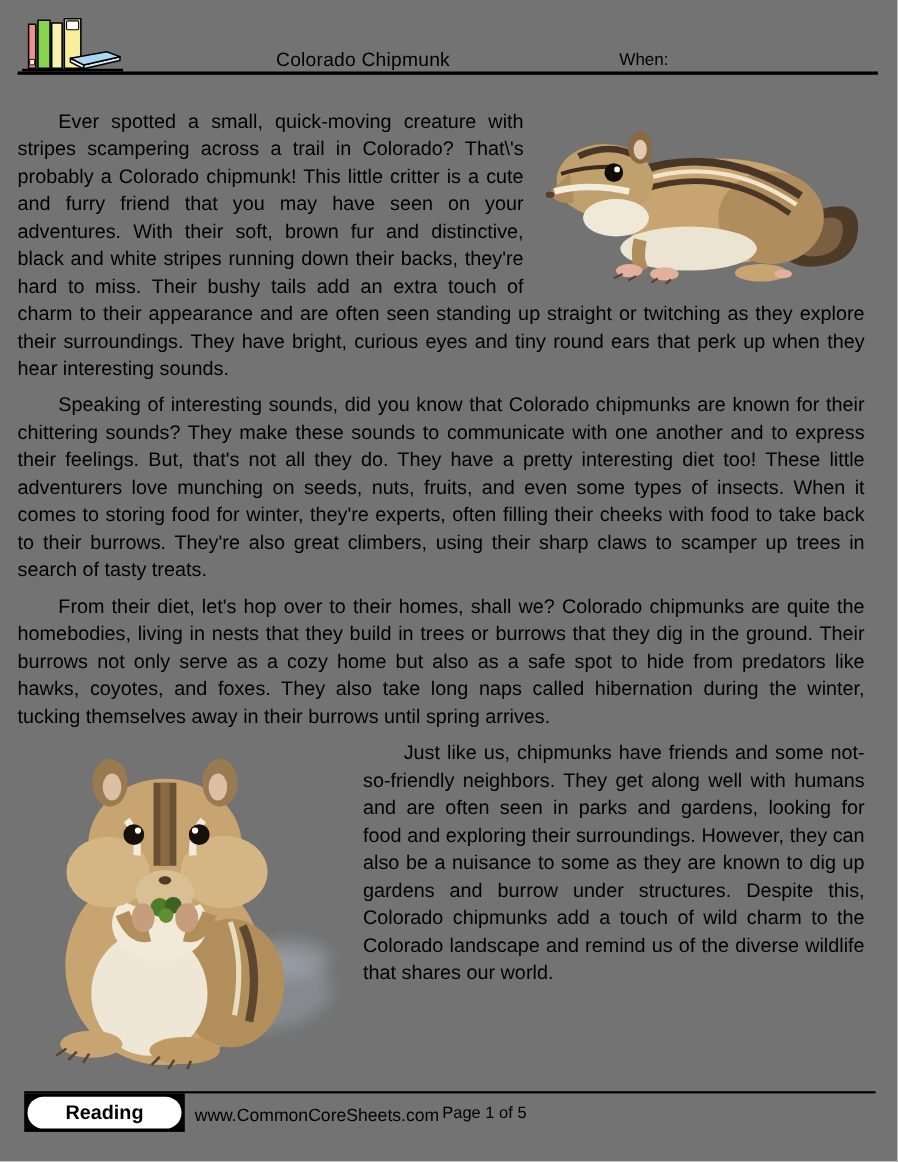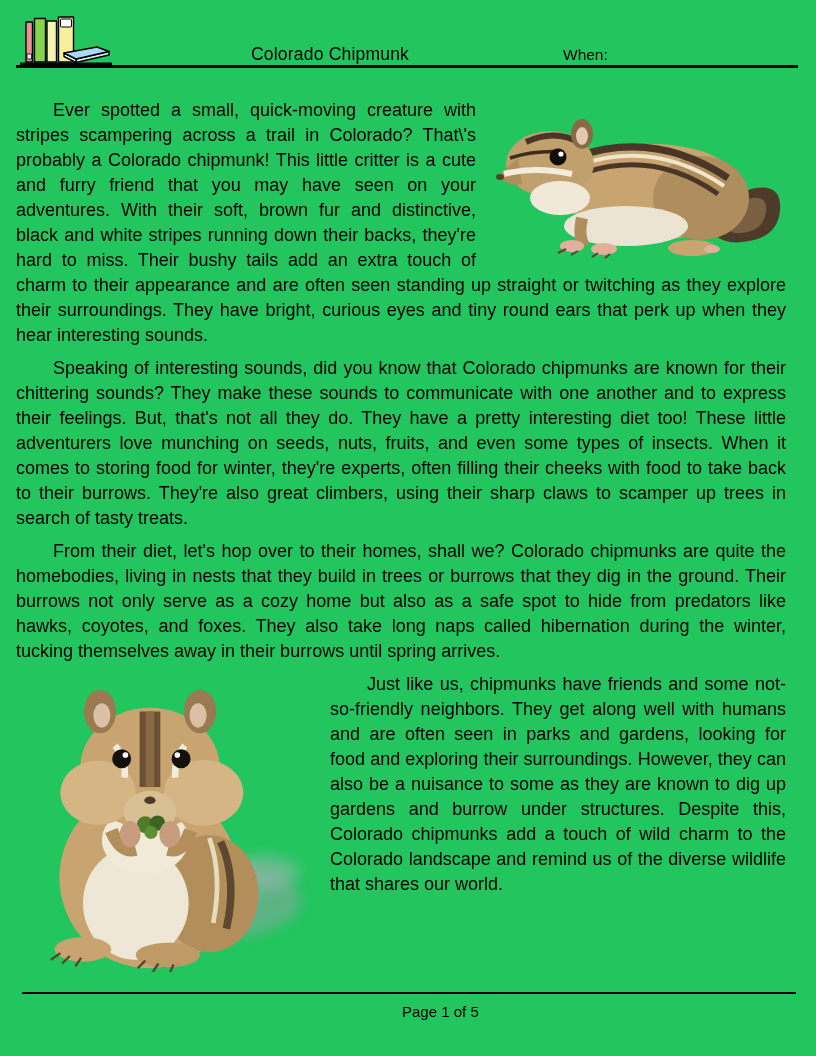--- a/index.html
+++ b/index.html
@@ -1,17 +1,17 @@
 <!DOCTYPE html>
 <html><head>
 <meta charset="utf-8">
 <style>
   html,body{margin:0;padding:0;background:#fff;}
   .page{
-    position:relative;width:816px;height:1056px;background:#22c55e;
+    position:relative;width:816px;height:1056px;background:#737373;
     font-family:"Liberation Sans",sans-serif;color:#000;overflow:hidden;
     margin:0 auto;
   }
   
   .logo{position:absolute;left:20px;top:12px;width:92px;height:54px;}
   .hdr-title{
     position:absolute;left:160px;top:44px;width:340px;text-align:center;
     font-size:17.5px;letter-spacing:.2px;
   }
   .hdr-name{position:absolute;left:563px;top:46px;font-size:15.5px;}
@@ -142,15 +142,19 @@
         <path d="M38,298 l-10,7 M48,301 l-8,8 M60,303 l-6,9" stroke="#5a4430" stroke-width="2.5" fill="none"></path>
         <path d="M128,306 l-8,8 M142,309 l-6,9 M158,310 l-4,9" stroke="#5a4430" stroke-width="2.5" fill="none"></path>
       </svg>
     </div>
 
     <p>Just like us, chipmunks have friends and some not-so-friendly neighbors. They get along well with humans and are often seen in parks and gardens, looking for food and exploring their surroundings. However, they can also be a nuisance to some as they are known to dig up gardens and burrow under structures. Despite this, Colorado chipmunks add a touch of wild charm to the Colorado landscape and remind us of the diverse wildlife that shares our world.</p>
     <div class="clear"></div>
   </div>
 
   <div class="footer-rule"></div>
+  <div class="badge">
+    <div class="badge-pill">Reading</div>
+  </div>
+  <div class="website">www.CommonCoreSheets.com</div>
   <div class="page-num">Page 1 of 5</div>
 
 </div>
 
 </body></html>

